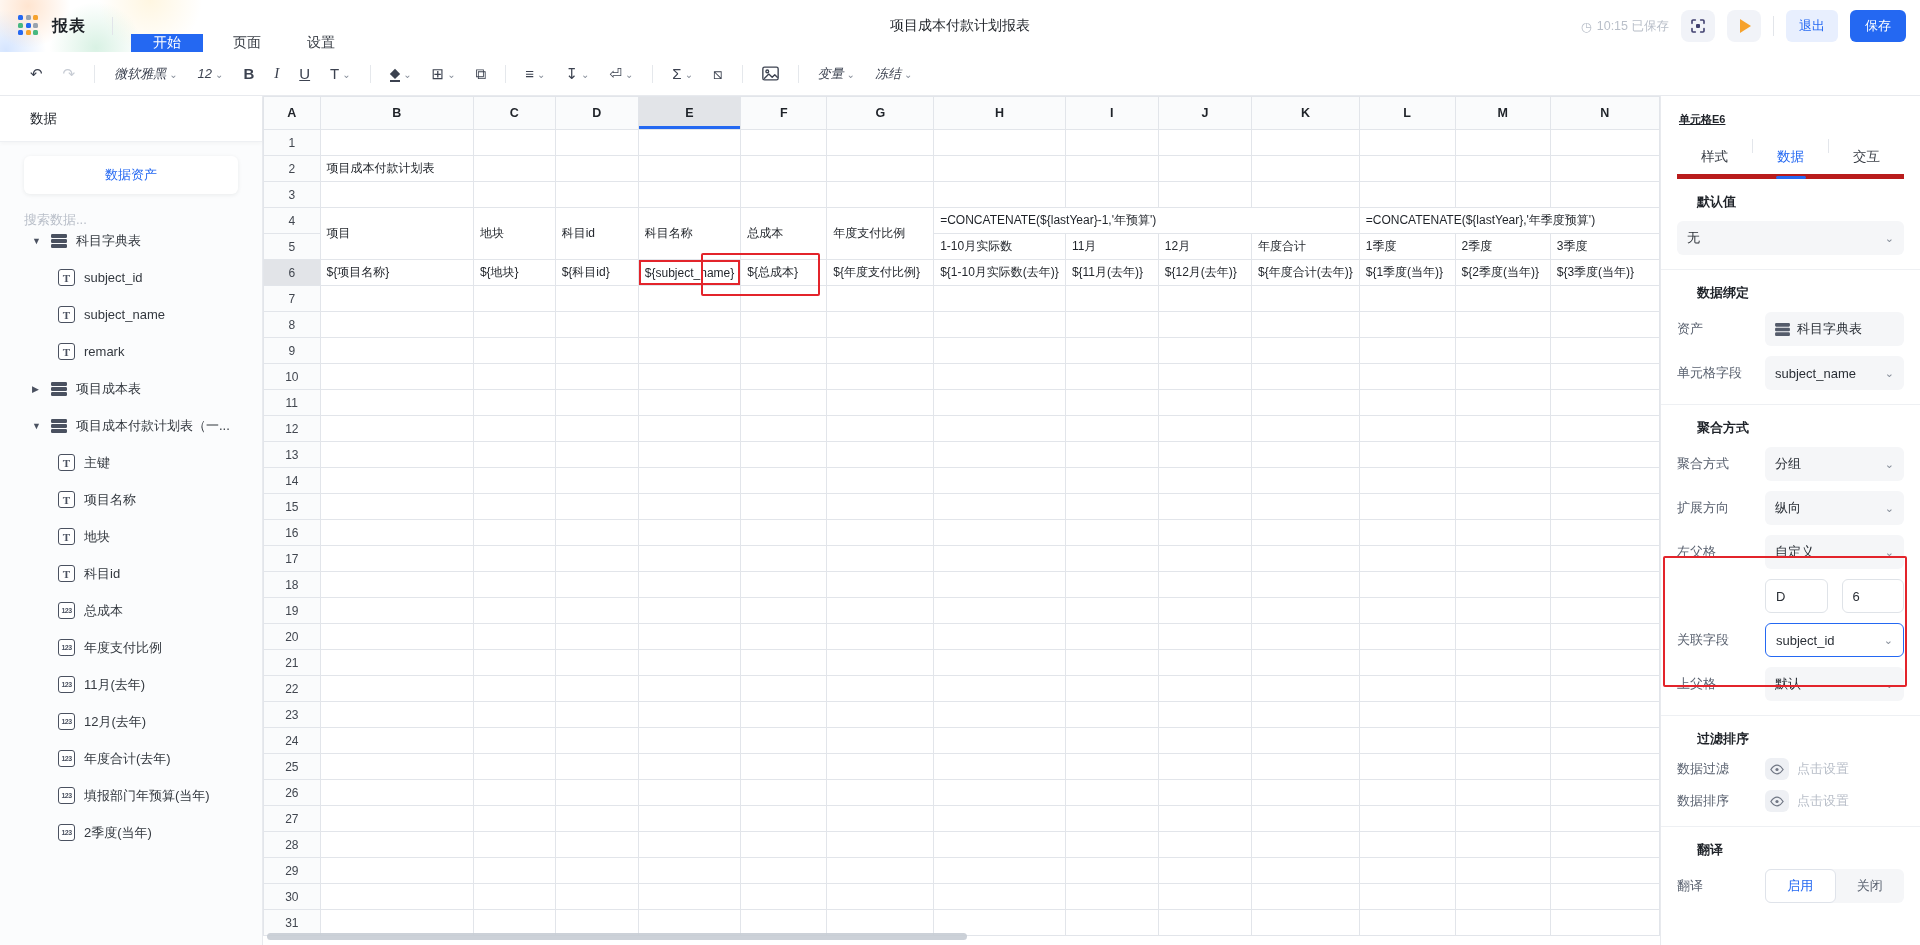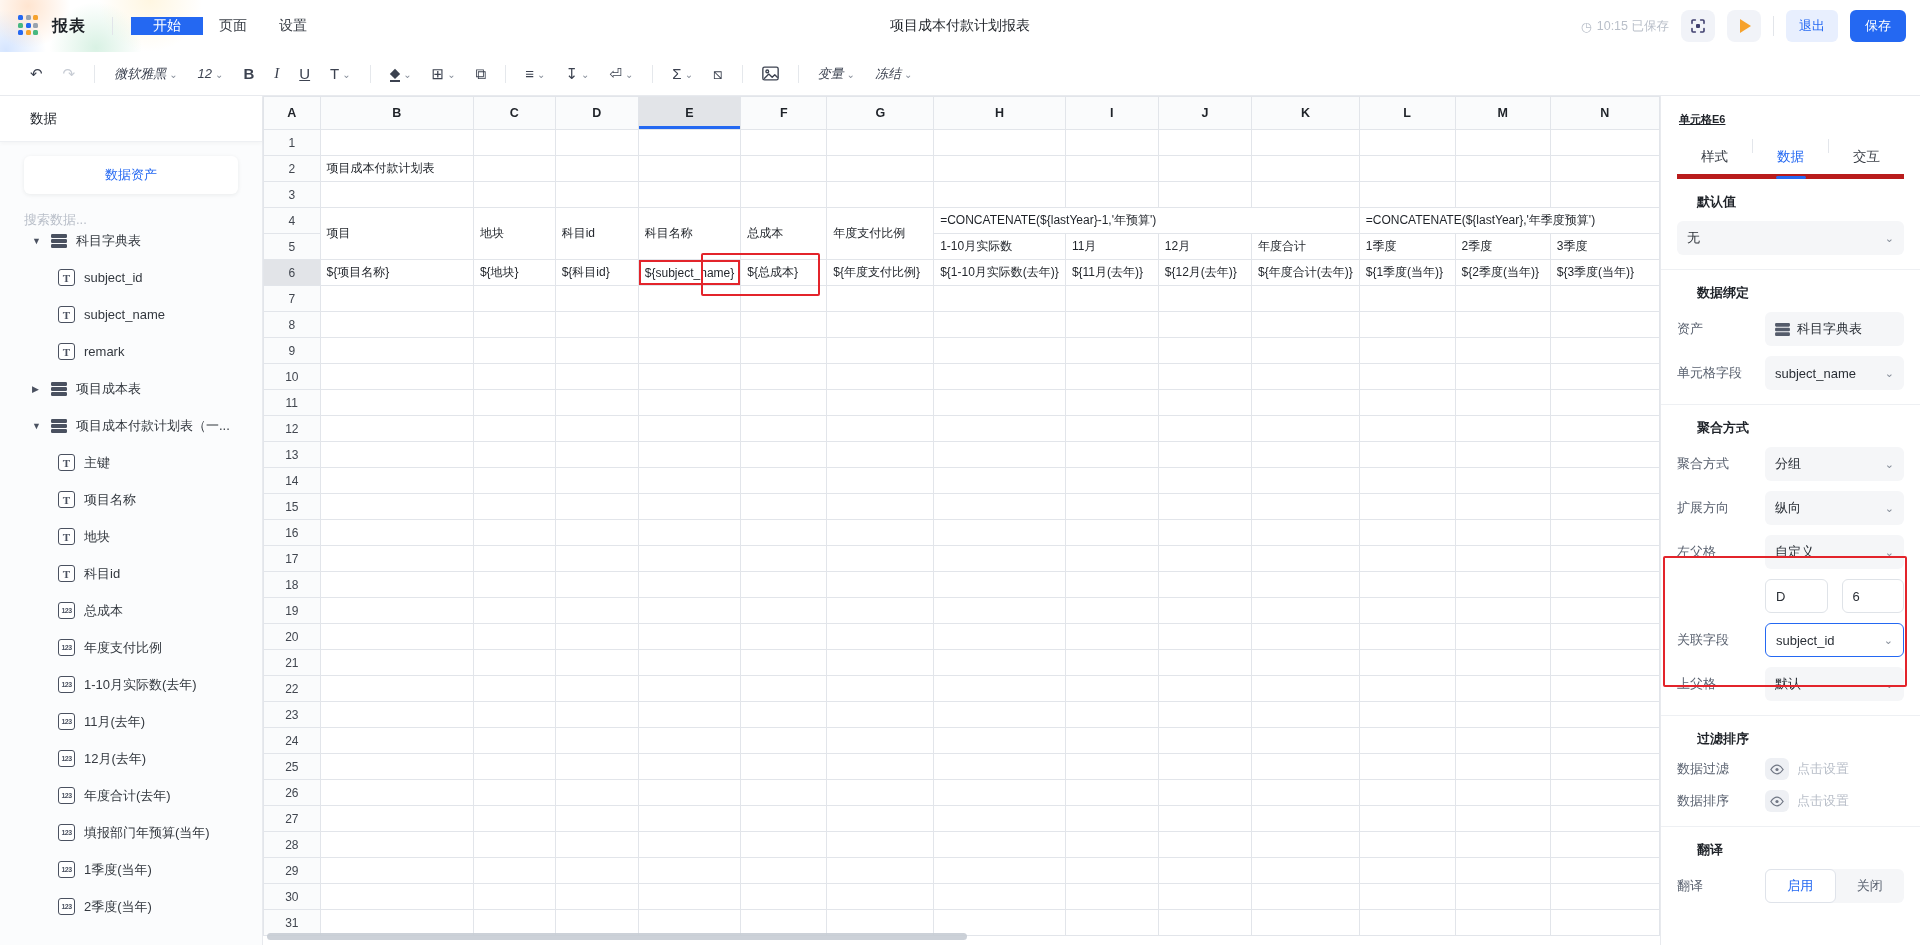--- a/index.html
+++ b/index.html
@@ -14,21 +14,21 @@
       radial-gradient(circle at 28px 6px, rgba(255,196,150,.45), rgba(255,196,150,0) 42px),
       radial-gradient(circle at 96px 48px, rgba(170,225,195,.45), rgba(170,225,195,0) 46px),
       radial-gradient(circle at 6px 50px, rgba(150,190,255,.40), rgba(150,190,255,0) 40px),
       radial-gradient(circle at 150px 0px, rgba(255,230,170,.35), rgba(255,230,170,0) 52px);
   }
   .logo-grid { width:22px; height:22px; margin-left:18px; display:grid;
     grid-template-columns:repeat(3,5px); grid-template-rows:repeat(3,5px); gap:2.5px; }
   .logo-grid i { border-radius:1.5px; }
   .app-title { font-size:16px; font-weight:bold; margin-left:12px; letter-spacing:1px; }
   .hdr-divider { width:1px; height:18px; background:#e2e5ea; margin:0 18px 0 26px; }
-  .hdr-tabs { display:flex; height:52px; align-items:center; }
+  .hdr-tabs { display:flex; height:52px; align-items:flex-end;gap:14px; }
   .hdr-tab { display:flex; align-items:center; padding:0 16px; font-size:14px; color:#3a3f47; cursor:pointer; }
   .hdr-tab.active { background:var(--accent); color:#fff; padding:0 22px; }
   .doc-title { position:absolute; left:50%; top:0; transform:translateX(-50%); height:52px;
     display:flex; align-items:center; font-size:14px; color:#1f2329;text-align:right; }
   .hdr-right { position:absolute; right:14px; top:0; height:52px; display:flex; align-items:center; gap:12px; }
   .save-status { display:flex; align-items:center; gap:5px; color:#b9bfc9; font-size:12.5px; }
   .icon-btn { width:34px; height:32px; border-radius:8px; background:#f1f3f8; display:flex;
     align-items:center; justify-content:center; cursor:pointer; }
   .play-glyph { width:0; height:0; border-left:11px solid var(--play); border-top:7px solid transparent;
     border-bottom:7px solid transparent; margin-left:3px; }
@@ -326,41 +326,33 @@
         <div class="tree-item lv2">
           <span class="fld-icon n">123</span>
           <span>总成本</span>
         </div>
         <div class="tree-item lv2">
           <span class="fld-icon n">123</span>
           <span>年度支付比例</span>
         </div>
         <div class="tree-item lv2">
           <span class="fld-icon n">123</span>
-          <span>1-10月实际数(去年)</span>
-        </div>
-        <div class="tree-item lv2">
-          <span class="fld-icon n">123</span>
           <span>11月(去年)</span>
         </div>
         <div class="tree-item lv2">
           <span class="fld-icon n">123</span>
           <span>12月(去年)</span>
         </div>
         <div class="tree-item lv2">
           <span class="fld-icon n">123</span>
           <span>年度合计(去年)</span>
         </div>
         <div class="tree-item lv2">
           <span class="fld-icon n">123</span>
           <span>填报部门年预算(当年)</span>
-        </div>
-        <div class="tree-item lv2">
-          <span class="fld-icon n">123</span>
-          <span>1季度(当年)</span>
         </div>
         <div class="tree-item lv2">
           <span class="fld-icon n">123</span>
           <span>2季度(当年)</span>
         </div>
       </div>
   </div>
 
   <div class="sheet">
     <table class="grid">

